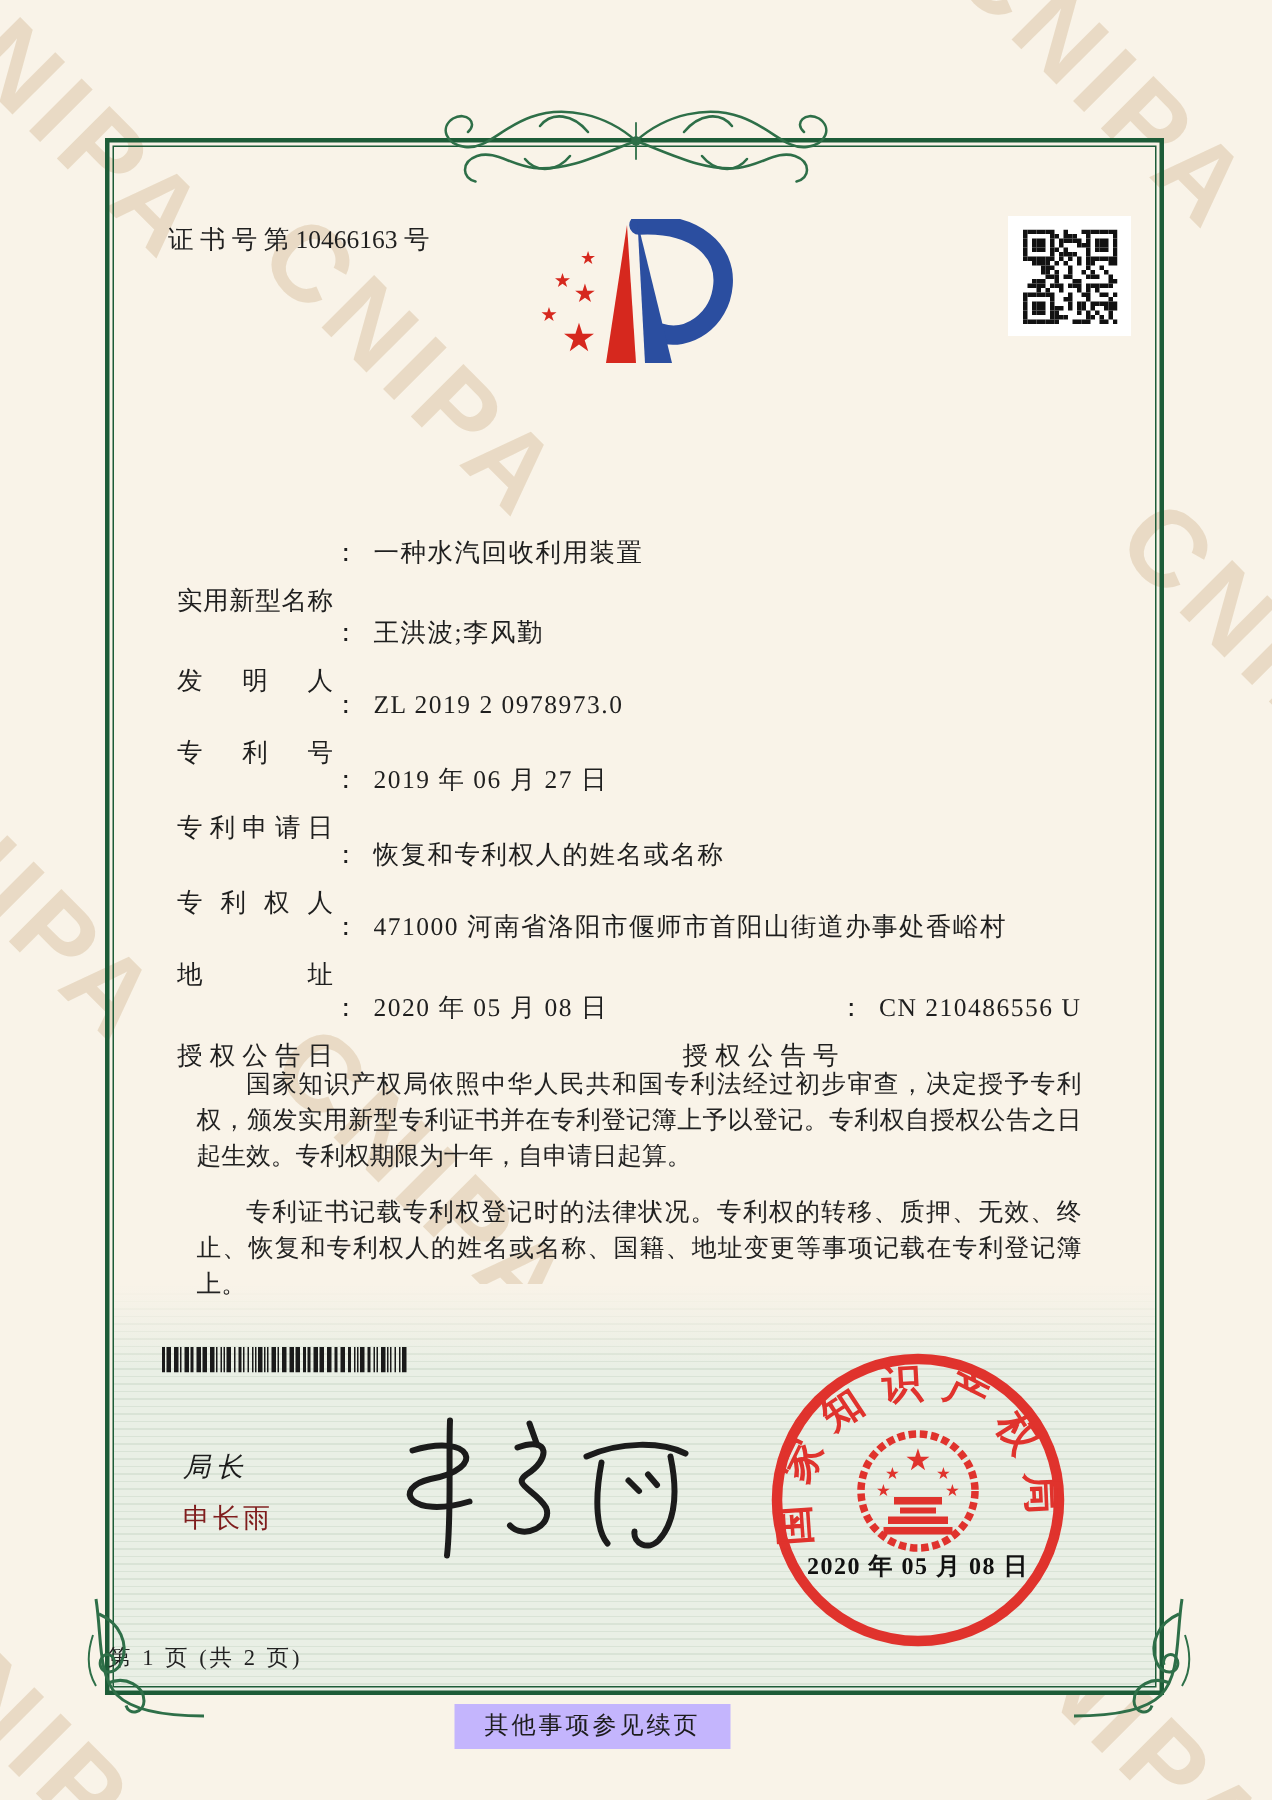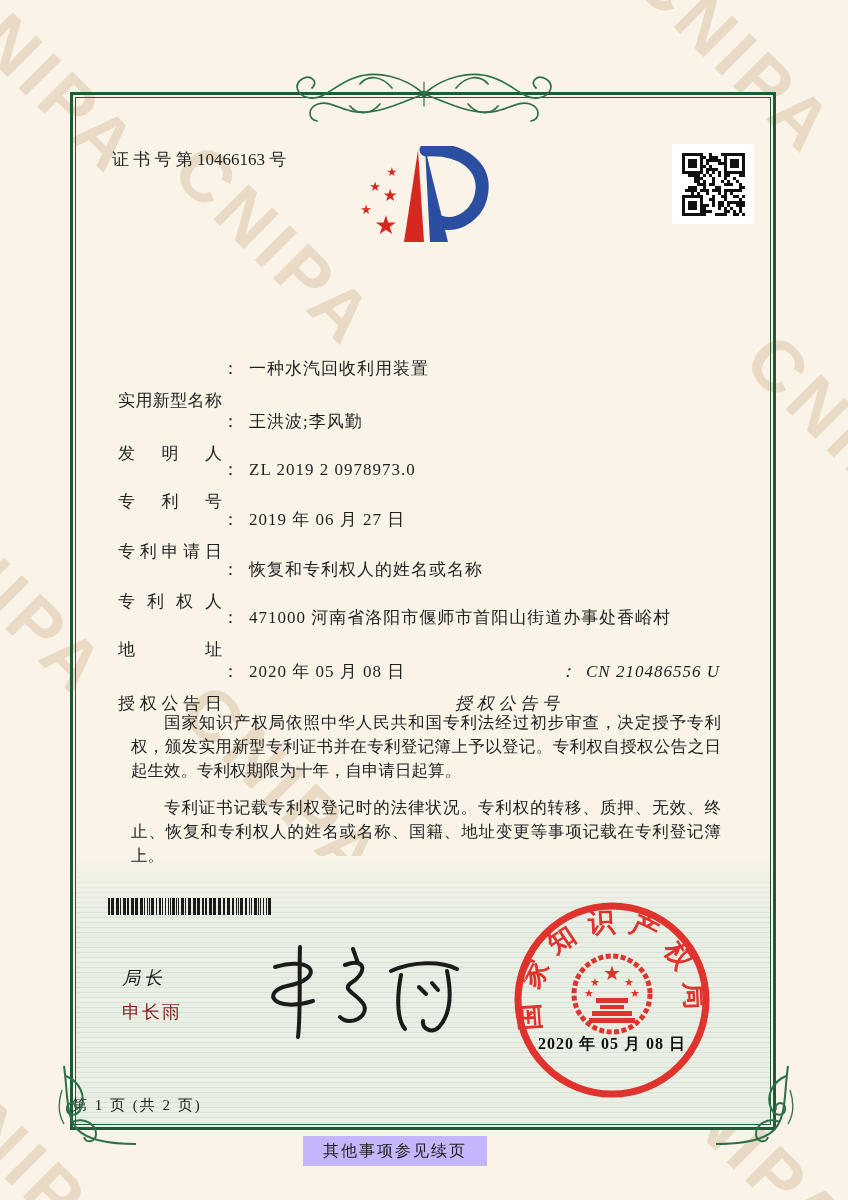--- a/index.html
+++ b/index.html
@@ -29,21 +29,21 @@
   .qr-box{position:absolute;left:672px;top:144px;width:82px;height:80px;background:#fff;
           display:flex;align-items:center;justify-content:center;}
 
   .title{position:absolute;left:0;top:254px;width:848px;text-align:center;
          font-size:40px;font-weight:bold;letter-spacing:10px;color:#151515;}
 
   .frow{position:absolute;left:118px;font-size:17px;color:var(--text_dark,#1f1f1f);white-space:nowrap;}
   .flabel{display:inline-block;width:104px;text-align:justify;text-align-last:justify;vertical-align:top;margin-top:32px;}
   .fcolon{display:inline-block;margin-right:10px;}
   .fvalue{letter-spacing:1px;}
-  .grant-no-pair{position:absolute;left:337px;top:0;font-style:italic;}
+  .grant-no-pair{position:absolute;left:337px;top:0;}
 
   .body-text{position:absolute;left:118px;top:698px;width:616px;font-size:16.5px;line-height:24px;
              color:#222;text-align:justify;}
   .para{text-indent:2em;margin:13px;}
 
   .barcode{position:absolute;left:108px;top:898px;width:165px;height:17px;}
 
   .signer-title{position:absolute;left:122px;top:966px;font-size:18px;color:#1c1c1c;letter-spacing:4px;font-style:italic;}
   .signer-name{position:absolute;left:122px;top:1000px;font-size:18px;color:#7f1d1d;letter-spacing:2px;}
   .signature{position:absolute;left:245px;top:938px;width:220px;height:112px;}

